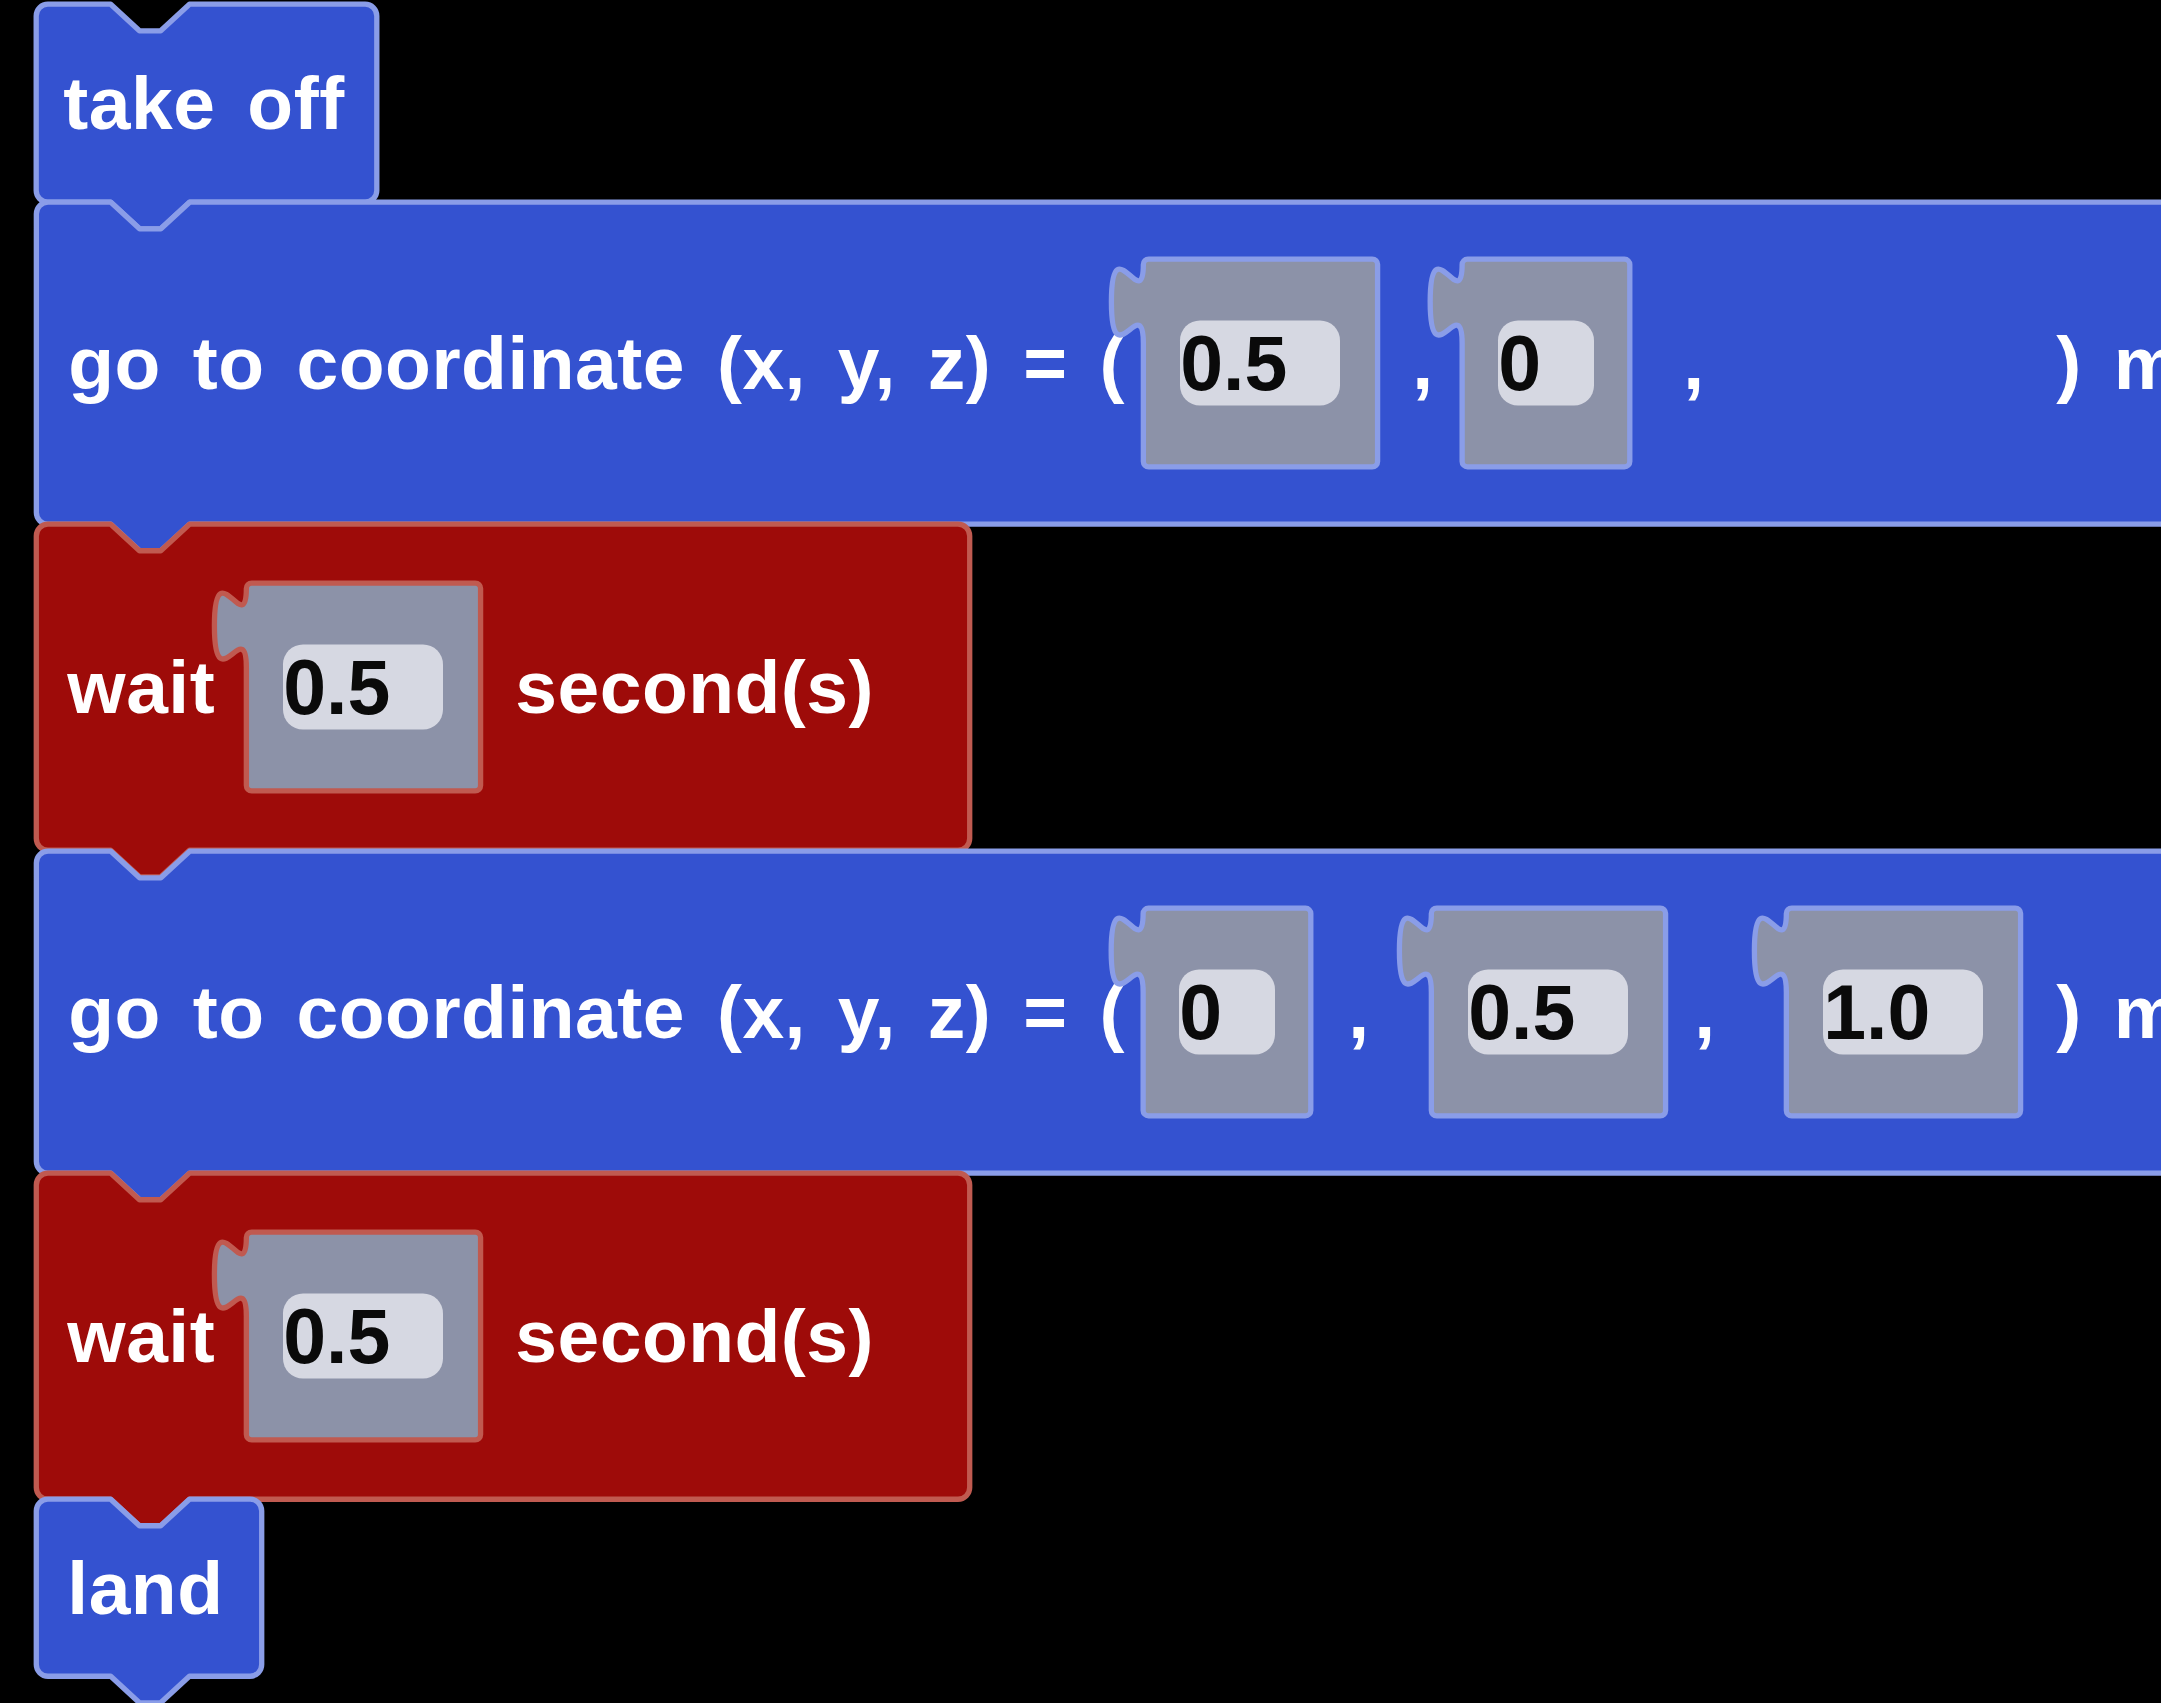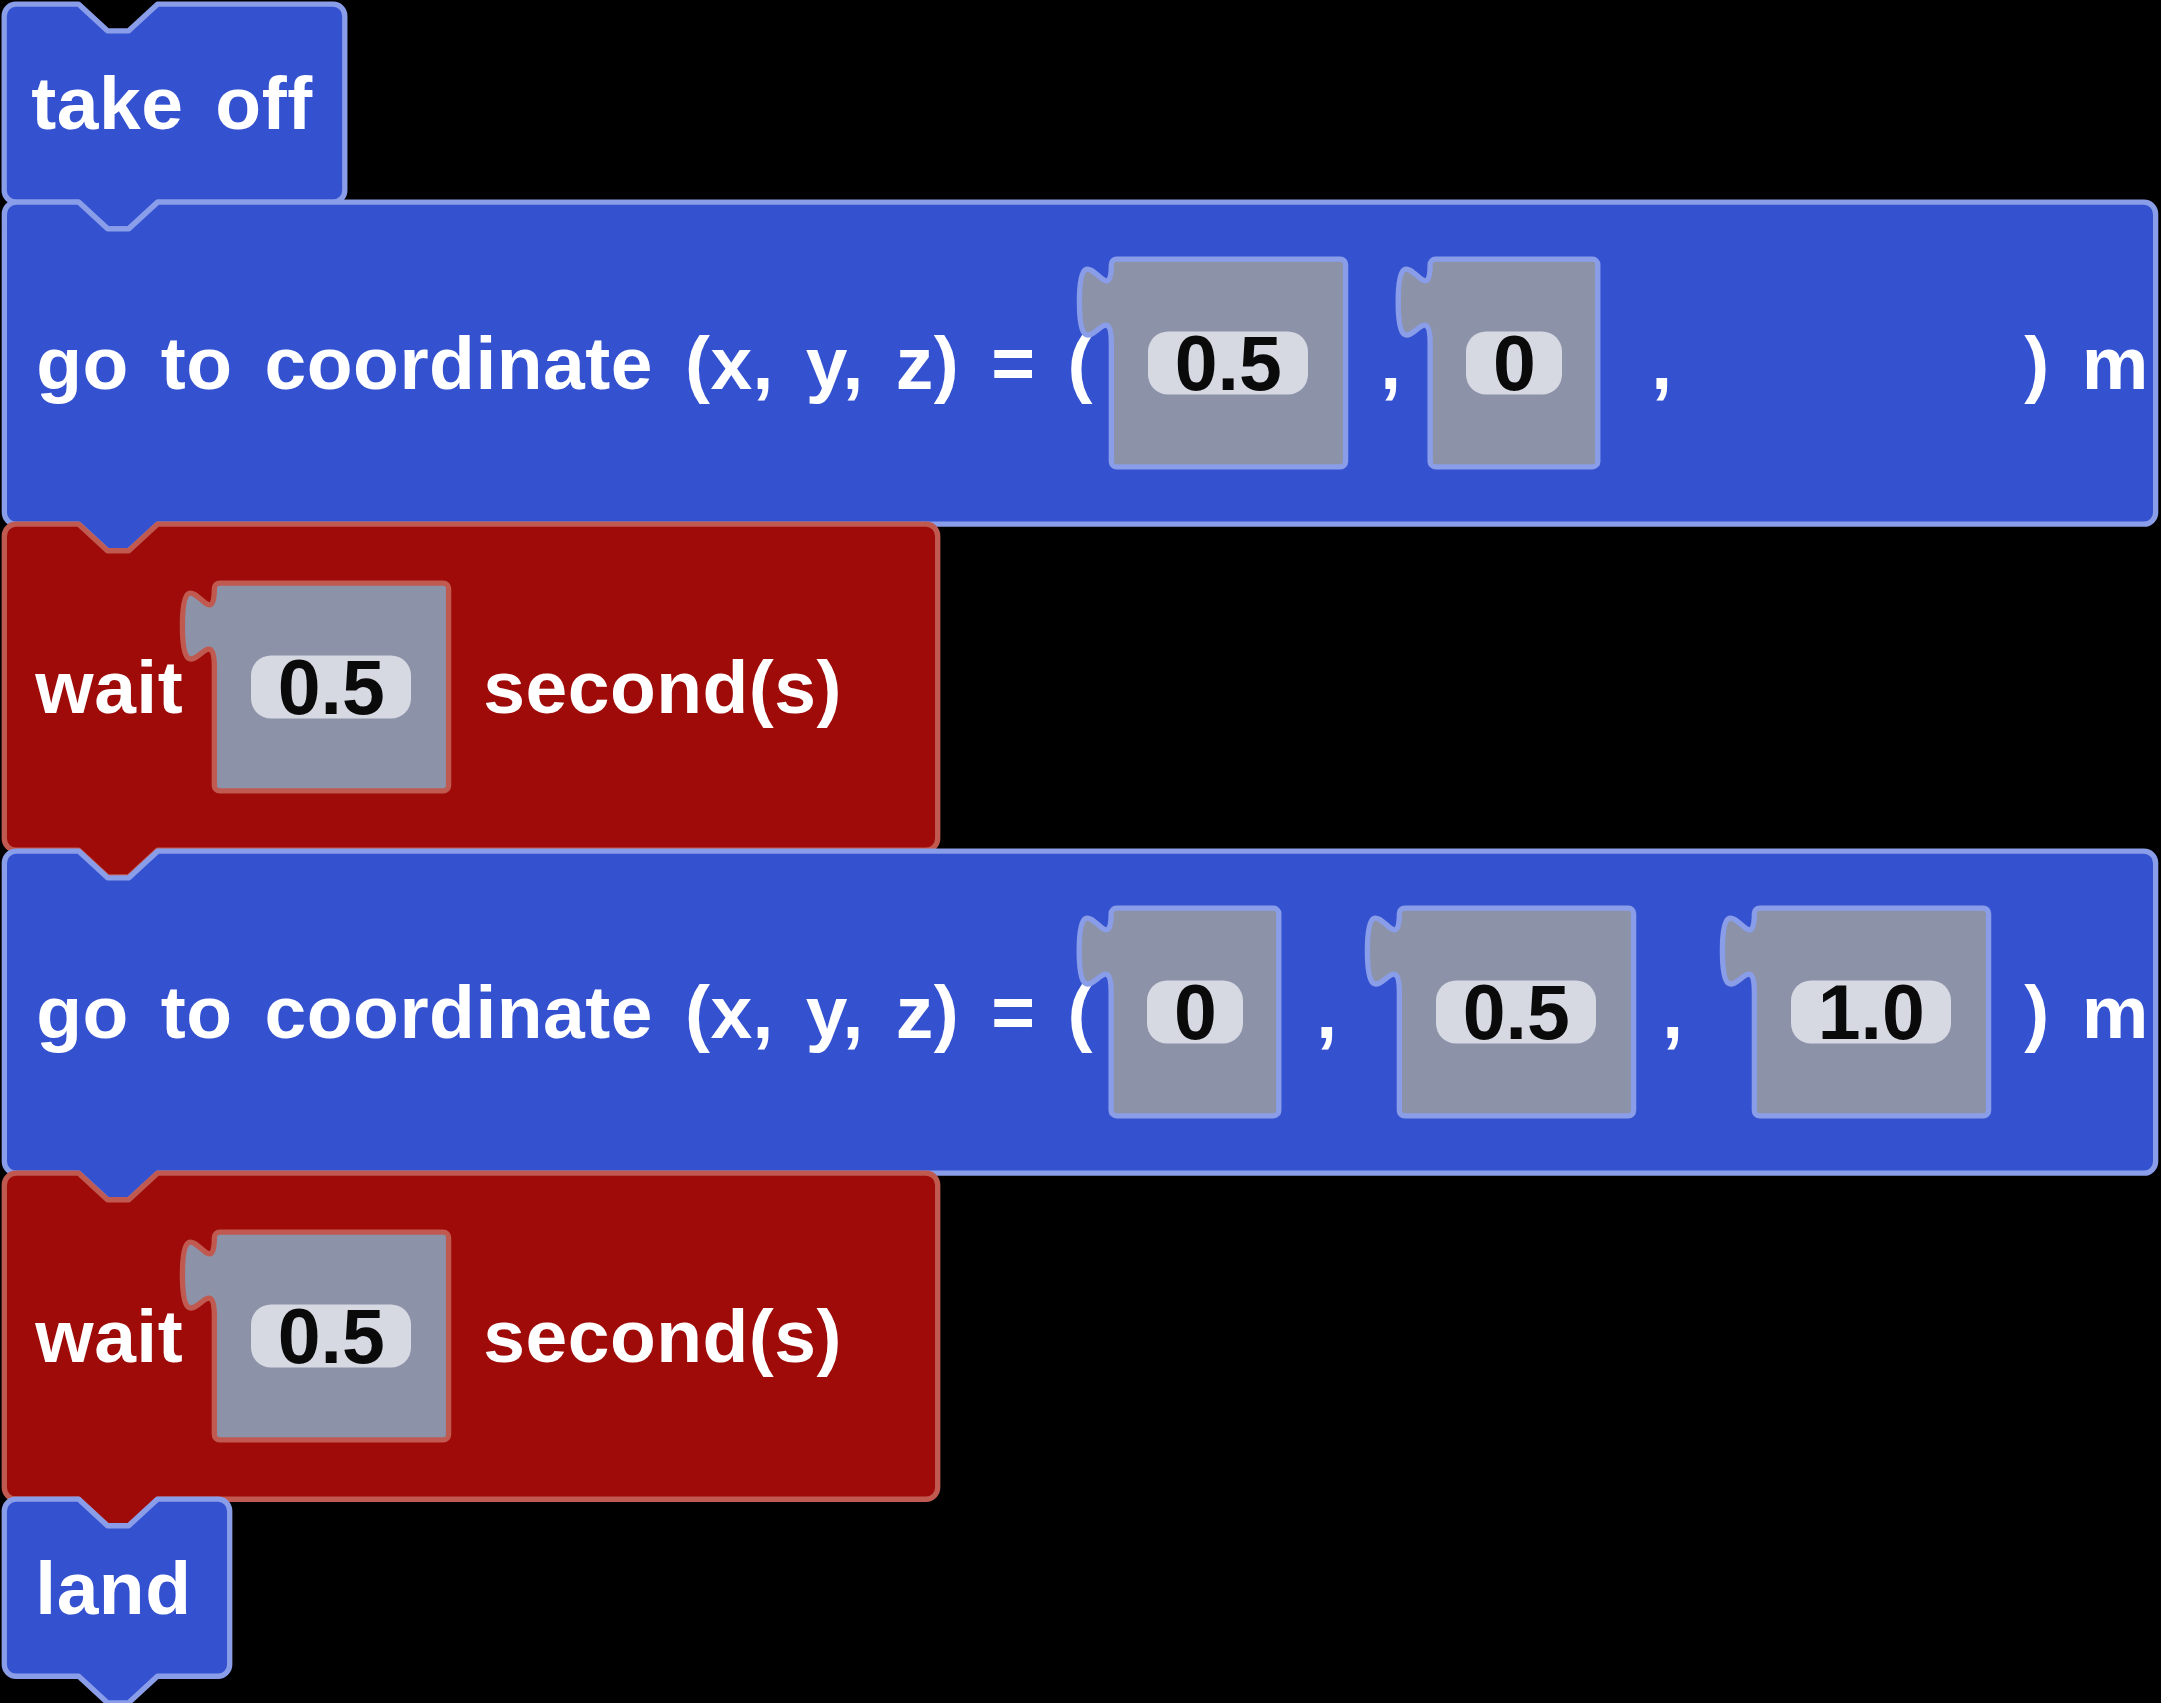--- a/index.html
+++ b/index.html
@@ -14,21 +14,21 @@
     --value-text:#0a0a0a;
   }
   *{margin:0;padding:0;box-sizing:border-box;}
   html,body{width:2161px;height:1703px;}
   body{
     background:var(--background);
     font-family:"Liberation Sans", sans-serif;
     overflow:hidden;
     position:relative;
   }
-  .workspace{position:absolute;inset:0;}
+  .workspace{position:absolute;inset:0;margin-left:32px;}
 
   
   .block{position:absolute;}
   .block-shape{position:absolute;left:-3.2px;top:-3.2px;pointer-events:none;}
   .block-shape path{stroke-width:10;stroke-linejoin:round;}
   .shape-blue path{fill:var(--blue-block);stroke:var(--blue-highlight);}
   .shape-red  path{fill:var(--red-block); stroke:var(--red-highlight);}
 
   .part{
     position:absolute;top:50%;transform:translateY(-50%);
@@ -41,22 +41,22 @@
   
   .reporter{position:absolute;top:50%;transform:translateY(-50%);height:208px;}
   .reporter-wide{width:234px;}
   .reporter-narrow{width:168px;}
   .reporter svg{position:absolute;left:-35px;top:-3.2px;pointer-events:none;}
   .reporter path{fill:var(--reporter-fill);stroke-width:10;stroke-linejoin:round;}
   .block-blue .reporter path{stroke:var(--blue-highlight);}
   .block-red  .reporter path{stroke:var(--red-highlight);}
   .field{
     position:absolute;left:50%;top:50%;transform:translate(-50%,-50%);
-    height:63px;border-radius:20px;background:var(--field-fill);
-    display:flex;align-items:center;justify-content:center;
+    height:85px;border-radius:20px;background:var(--field-fill);
+    display:flex;align-items:center;justify-content:flex-start;
   }
   .field-wide{width:160px;}
   .field-narrow{width:96px;}
   .value{font-weight:bold;font-size:77px;line-height:1;color:var(--value-text);}
 </style>
 </head>
 <body>
 
 <div class="workspace">
 

